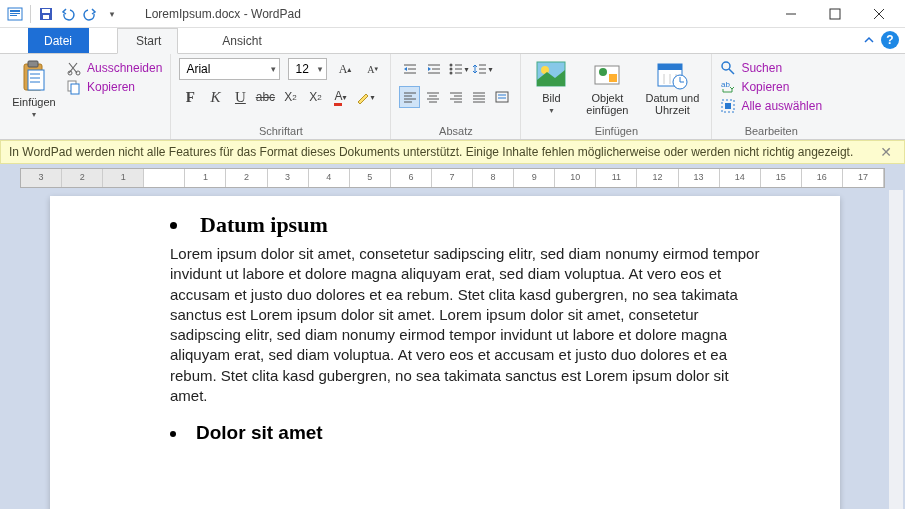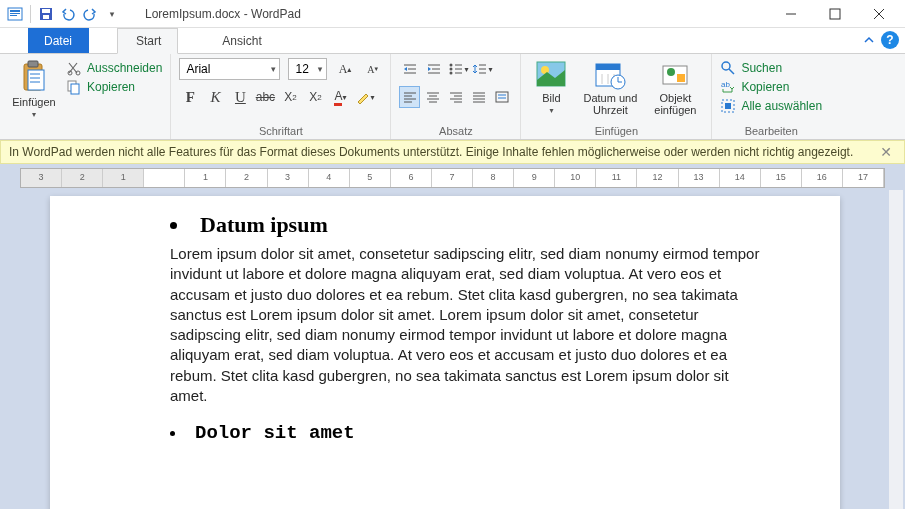--- a/index.html
+++ b/index.html
@@ -27,21 +27,21 @@
 
 .ribbon { height: 86px; background: #f5f6f7; display: flex; border-bottom: 1px solid #d0d0d0; }
 .group { border-right: 1px solid #e0e0e0; padding: 4px 8px 2px 8px; display: flex; flex-direction: column; }
 .group-body { flex: 1; display: flex; align-items: flex-start; gap: 6px; }
 .group-label { text-align: center; font-size: 11px; color: #666; padding-top: 2px; }
 
 .bigbtn { display: flex; flex-direction: column; align-items: center; width: 52px; gap: 2px; padding-top: 2px; }
 .bigbtn .lbl { font-size: 11px; color: #333; text-align: center; line-height: 1.1; }
 
 .smallbtns { display: flex; flex-direction: column; gap: 3px; padding-top: 2px; }
-.smallbtn { display: flex; align-items: center; gap: 5px; font-size: 12px; color: #15803d; }
+.smallbtn { display: flex; align-items: center; gap: 5px; font-size: 12px; color: #a21caf; }
 
 .fontrow { display: flex; gap: 8px; align-items: center; }
 .fontrow2 { display: flex; gap: 3px; align-items: center; margin-top: 6px; }
 .combo { border: 1px solid #b8b8b8; background: #fff; height: 22px; display: flex; align-items: center; padding: 0 4px 0 6px; font-size: 12px; }
 .combo .dd { margin-left: auto; color: #555; font-size: 9px; padding-left: 6px; }
 .sqbtn { width: 22px; height: 22px; display: flex; align-items: center; justify-content: center; color: #444; font-size: 12px; }
 .sqbtn.bold { font-weight: bold; font-family: "Times New Roman", serif; font-size: 15px; }
 .sqbtn.italic { font-style: italic; font-family: "Times New Roman", serif; font-size: 15px; }
 .sqbtn.under { text-decoration: underline; font-family: "Times New Roman", serif; font-size: 15px; }
 
@@ -57,21 +57,21 @@
 .ruler-wrap { padding: 4px 20px 0 20px; background: #cfd9ea; }
 .ruler { height: 20px; background: #fff; border: 1px solid #b0b0b0; position: relative; font-size: 9px; color: #666; display: flex; }
 .ruler-seg { position: relative; width: 44px; border-right: 1px solid #ccc; display: flex; justify-content: center; }
 .ruler-seg.neg { background: #e8e8e8; }
 .ruler-seg span { position: absolute; top: 3px; }
 
 .page-container { padding: 8px 30px 0 50px; }
 .page { background: #fff; width: 790px; min-height: 400px; box-shadow: 0 2px 6px rgba(0,0,0,0.2); padding: 16px 70px 20px 120px; }
 .doc h2 { font-family: "Times New Roman", serif; font-size: 22px; font-weight: bold; display: list-item; list-style: disc inside; margin-bottom: 6px; }
 .doc p { font-family: Arial, sans-serif; font-size: 15px; line-height: 1.35; color: #222; margin-bottom: 16px; }
-.doc h3 { font-family: Liberation Mono, monospace; font-size: 19px; font-weight: bold; display: list-item; list-style: disc inside; }
+.doc h3 { font-family: Liberation Sans, sans-serif; font-size: 19px; font-weight: bold; display: list-item; list-style: disc inside; }
 
 .scrollbar-v { position: absolute; right: 2px; top: 26px; bottom: 0; width: 14px; background: #eef0f4; }
 
 svg { display: block; }
 </style>
 </head>
 <body>
 
 <div class="titlebar">
   <div class="qat">
@@ -300,41 +300,41 @@
     <div class="group-body">
       <div class="bigbtn" style="width:44px;">
         <svg width="32" height="30">
             <rect x="2" y="2" width="28" height="24" fill="#87c8e8" stroke="#4a8"></rect>
             <circle cx="10" cy="10" r="4" fill="#ffd94a"></circle>
             <path d="M2 20 L12 12 L20 18 L30 10 L30 26 L2 26 Z" fill="#3a9b4a"></path>
           </svg>
         <div class="lbl">Bild</div>
         <div style="font-size:8px;color:#555;">▾</div>
       </div>
+      <div class="bigbtn" style="width:56px;">
+        <svg width="32" height="30">
+            <rect x="4" y="6" width="24" height="18" fill="#fff" stroke="#888"></rect>
+            <circle cx="12" cy="12" r="4" fill="#3a9b4a"></circle>
+            <rect x="18" y="14" width="8" height="8" fill="#ffb030"></rect>
+          </svg>
+        <div class="lbl">Objekt einfügen</div>
+      </div>
       <div class="bigbtn" style="width:62px;">
         <svg width="32" height="30">
             <rect x="2" y="4" width="24" height="22" fill="#fff" stroke="#2a7ad1"></rect>
             <rect x="2" y="4" width="24" height="6" fill="#2a7ad1"></rect>
             <line x1="8" y1="14" x2="8" y2="24" stroke="#ccc"></line>
             <line x1="14" y1="14" x2="14" y2="24" stroke="#ccc"></line>
             <line x1="20" y1="14" x2="20" y2="24" stroke="#ccc"></line>
             <circle cx="24" cy="22" r="7" fill="#fff" stroke="#2a7ad1"></circle>
             <line x1="24" y1="22" x2="24" y2="17" stroke="#2a7ad1"></line>
             <line x1="24" y1="22" x2="28" y2="22" stroke="#2a7ad1"></line>
           </svg>
         <div class="lbl">Datum und Uhrzeit</div>
       </div>
-      <div class="bigbtn" style="width:56px;">
-        <svg width="32" height="30">
-            <rect x="4" y="6" width="24" height="18" fill="#fff" stroke="#888"></rect>
-            <circle cx="12" cy="12" r="4" fill="#3a9b4a"></circle>
-            <rect x="18" y="14" width="8" height="8" fill="#ffb030"></rect>
-          </svg>
-        <div class="lbl">Objekt einfügen</div>
-      </div>
     </div>
     <div class="group-label">Einfügen</div>
   </div>
 
   <div class="group" style="border-right:none;">
     <div class="group-body">
       <div class="smallbtns">
         <div class="smallbtn">
           <svg width="16" height="16">
               <circle cx="6" cy="6" r="4" fill="none" stroke="#2a7ad1" stroke-width="1.5"></circle>

